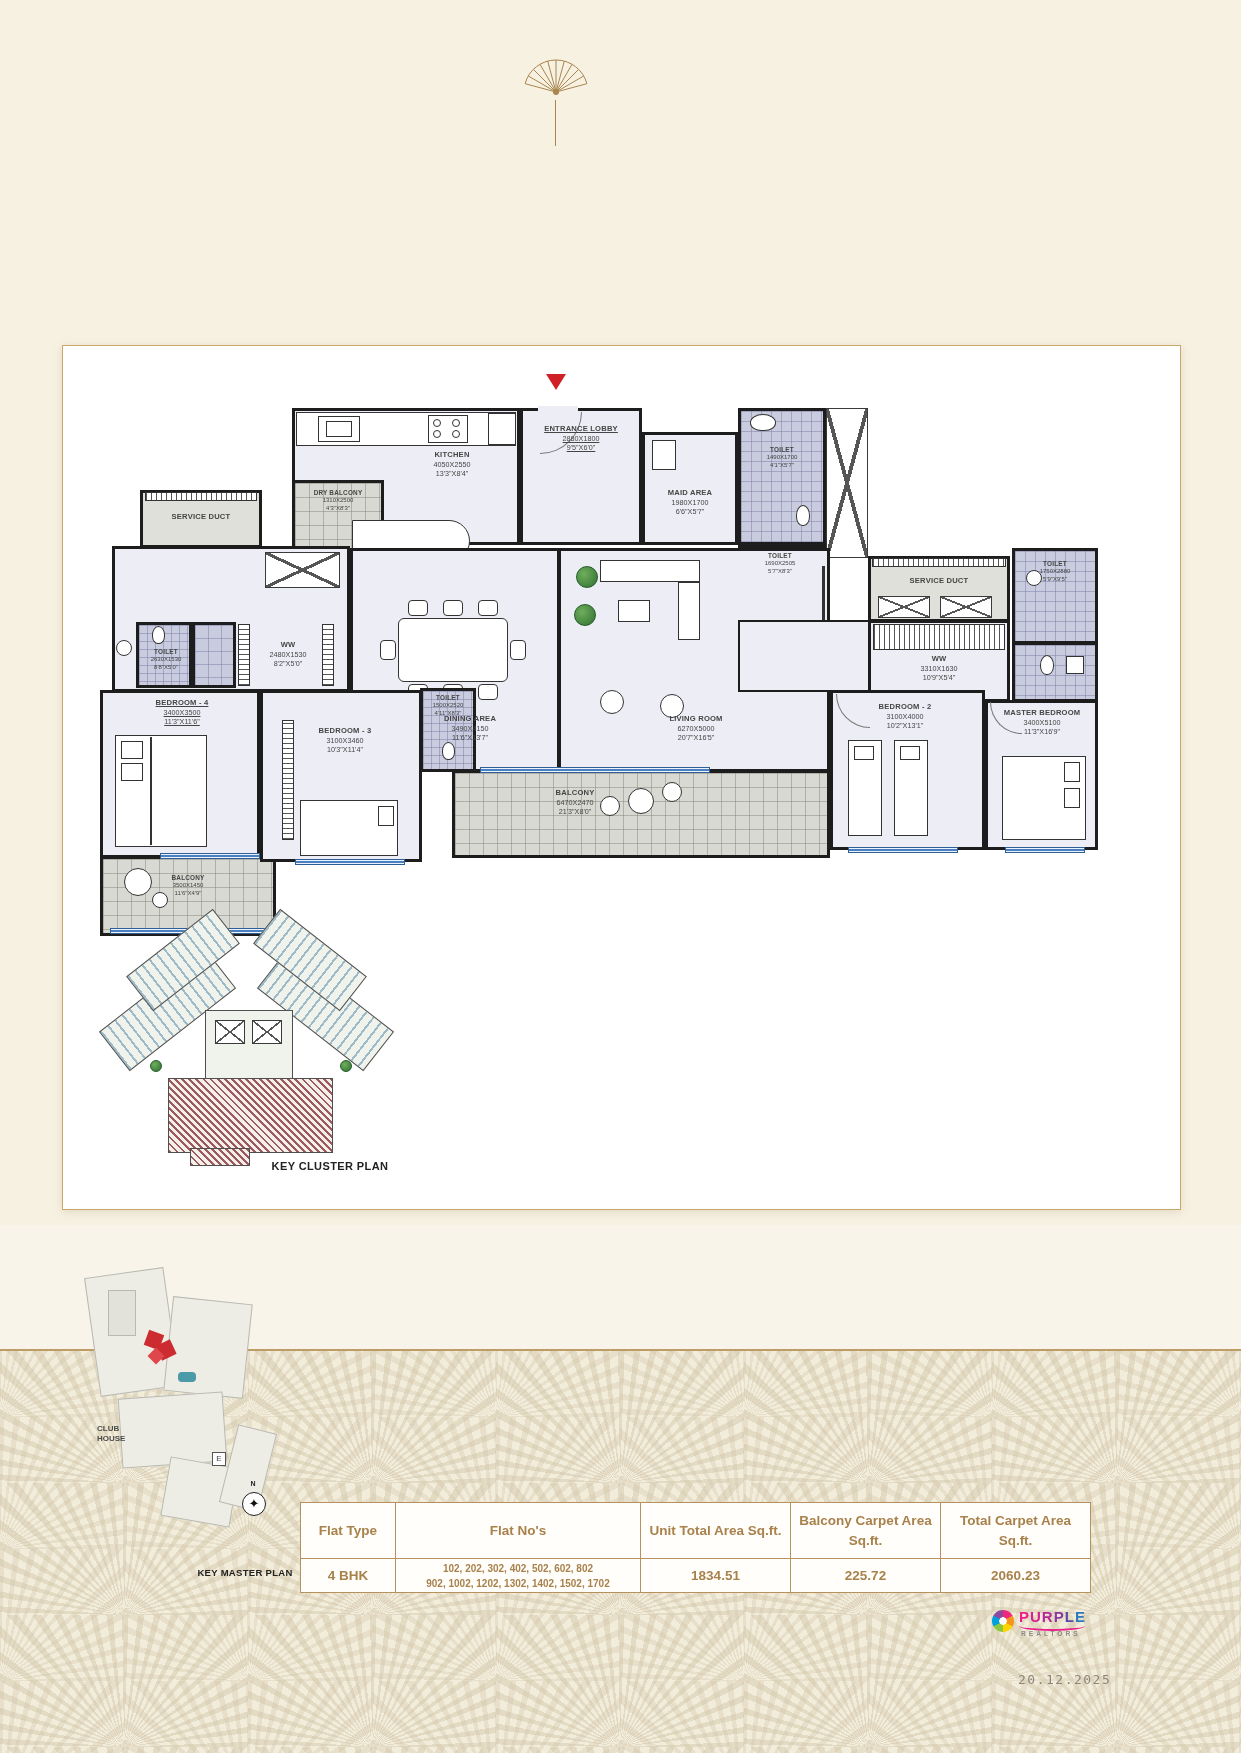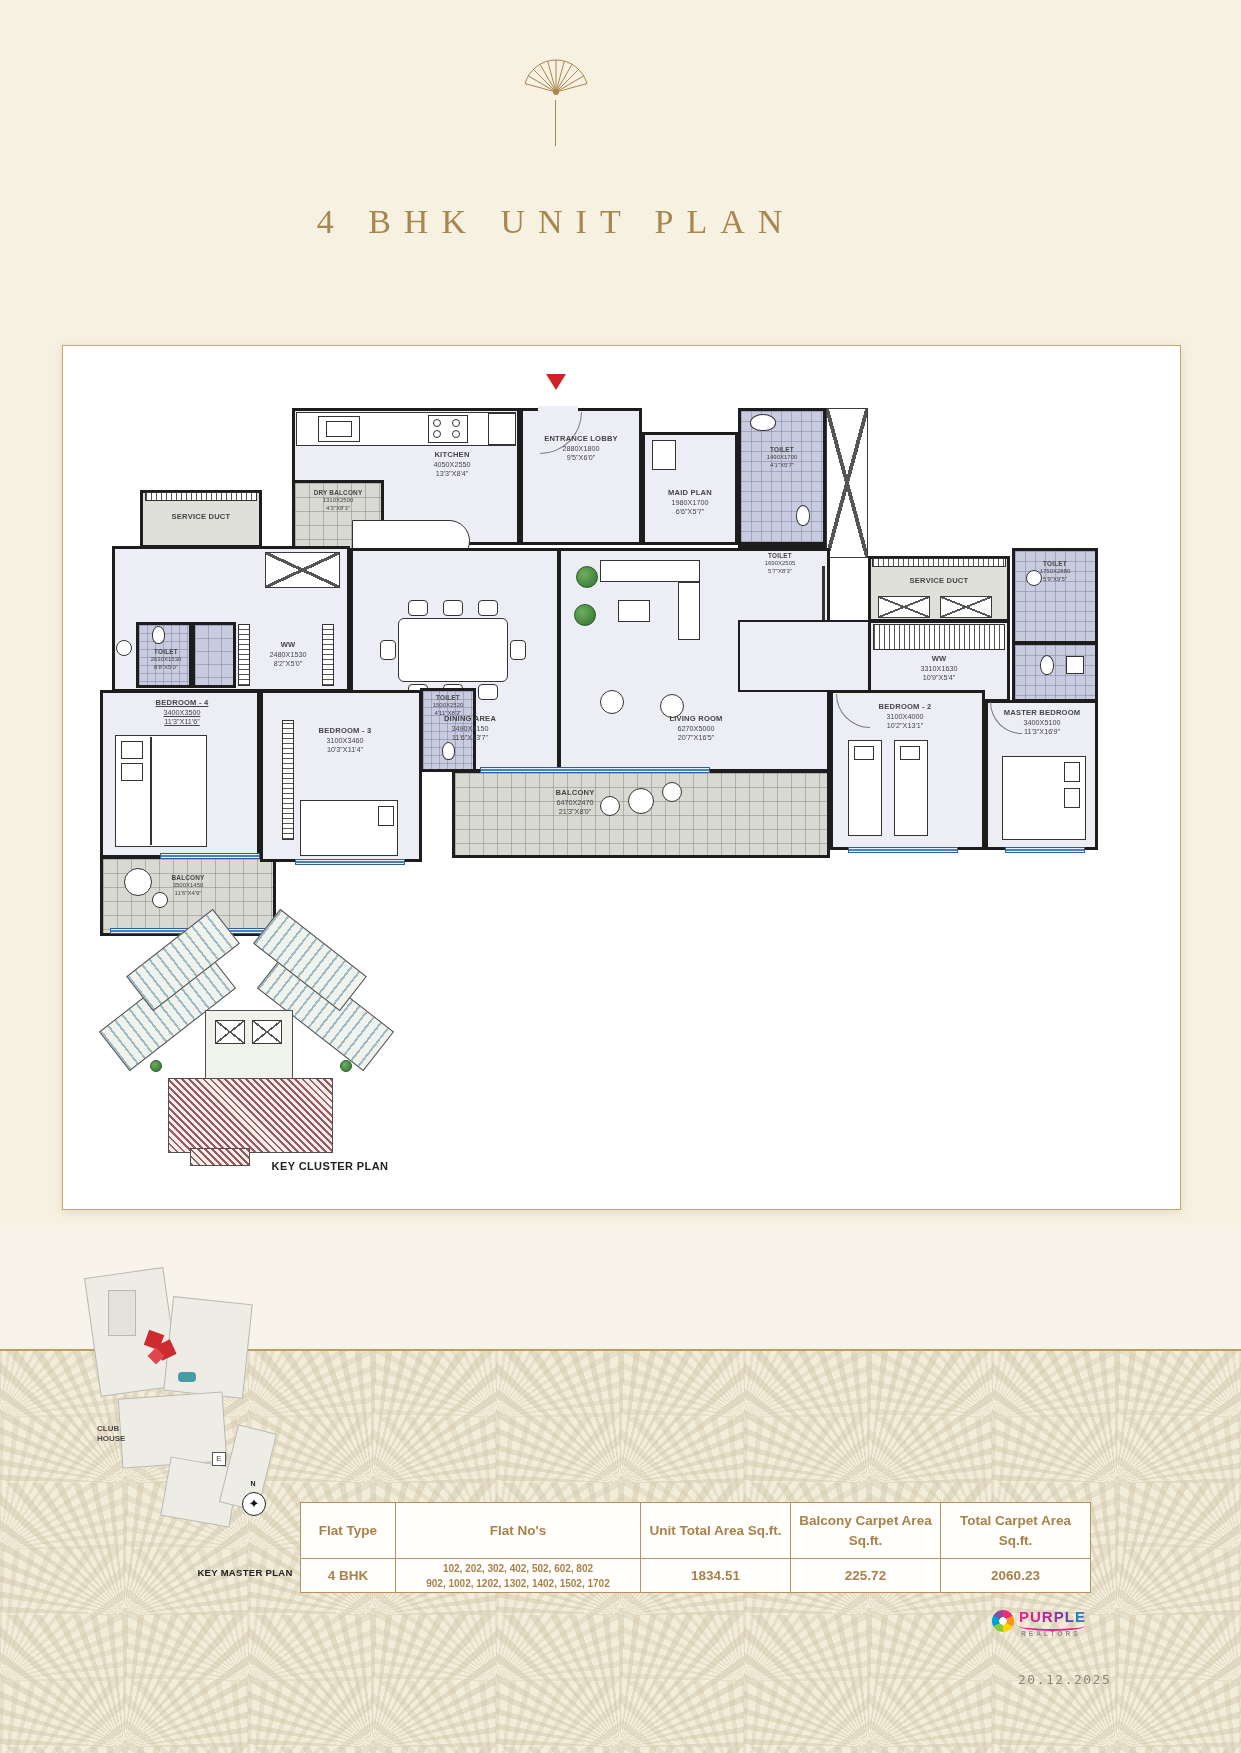--- a/index.html
+++ b/index.html
@@ -77,21 +77,20 @@
         <line x1="32" y1="42" x2="40.3" y2="11.1"></line>
           <line x1="32" y1="42" x2="48" y2="14.3"></line>
         <line x1="32" y1="42" x2="54.6" y2="19.4"></line>
           <line x1="32" y1="42" x2="59.7" y2="26"></line>
         <line x1="32" y1="42" x2="62.9" y2="33.7"></line>
       </g>
       <circle cx="32" cy="42" r="3" fill="#a9854f"></circle>
     </svg>
   </div>
   <div class="stem"></div>
-  <div class="t2">4 BHK UNIT PLAN</div>
 
   <div id="planbox"></div>
 
   <div class="arrow" style="left:546px;top:374px;"></div>
 
   <div class="room" style="left:292px;top:408px;width:228px;height:137px;"></div>
   <div class="furn" style="left:296px;top:412px;width:220px;height:34px;border-width:1px;"></div>
   <div class="furn" style="left:318px;top:416px;width:42px;height:26px;"></div>
   <div class="furn" style="left:326px;top:421px;width:26px;height:16px;border-width:1px;"></div>
   <div class="furn" style="left:428px;top:415px;width:40px;height:28px;"></div>
@@ -218,27 +217,27 @@
   <div class="rlabel sm" style="left:338px;top:489px;">
     <div class="rname">DRY BALCONY</div>
     <div class="rdim">1310X2500</div>
     <div class="rdim">4'3"X8'3"</div>
   </div>
   <div class="rlabel" style="left:452px;top:450px;">
     <div class="rname">KITCHEN</div>
     <div class="rdim">4050X2550</div>
     <div class="rdim">13'3"X8'4"</div>
   </div>
-  <div class="rlabel" style="left:581px;top:434px;">
+  <div class="rlabel" style="left:581px;top:424px;text-decoration:underline;">
     <div class="rname">ENTRANCE LOBBY</div>
     <div class="rdim">2880X1800</div>
     <div class="rdim">9'5"X6'0"</div>
   </div>
   <div class="rlabel" style="left:690px;top:488px;">
-    <div class="rname">MAID PLAN</div>
+    <div class="rname">MAID AREA</div>
     <div class="rdim">1980X1700</div>
     <div class="rdim">6'6"X5'7"</div>
   </div>
   <div class="rlabel sm" style="left:782px;top:446px;">
     <div class="rname">TOILET</div>
     <div class="rdim">1490X1700</div>
     <div class="rdim">4'1"X5'7"</div>
   </div>
   <div class="rlabel sm" style="left:780px;top:552px;">
     <div class="rname">TOILET</div>

